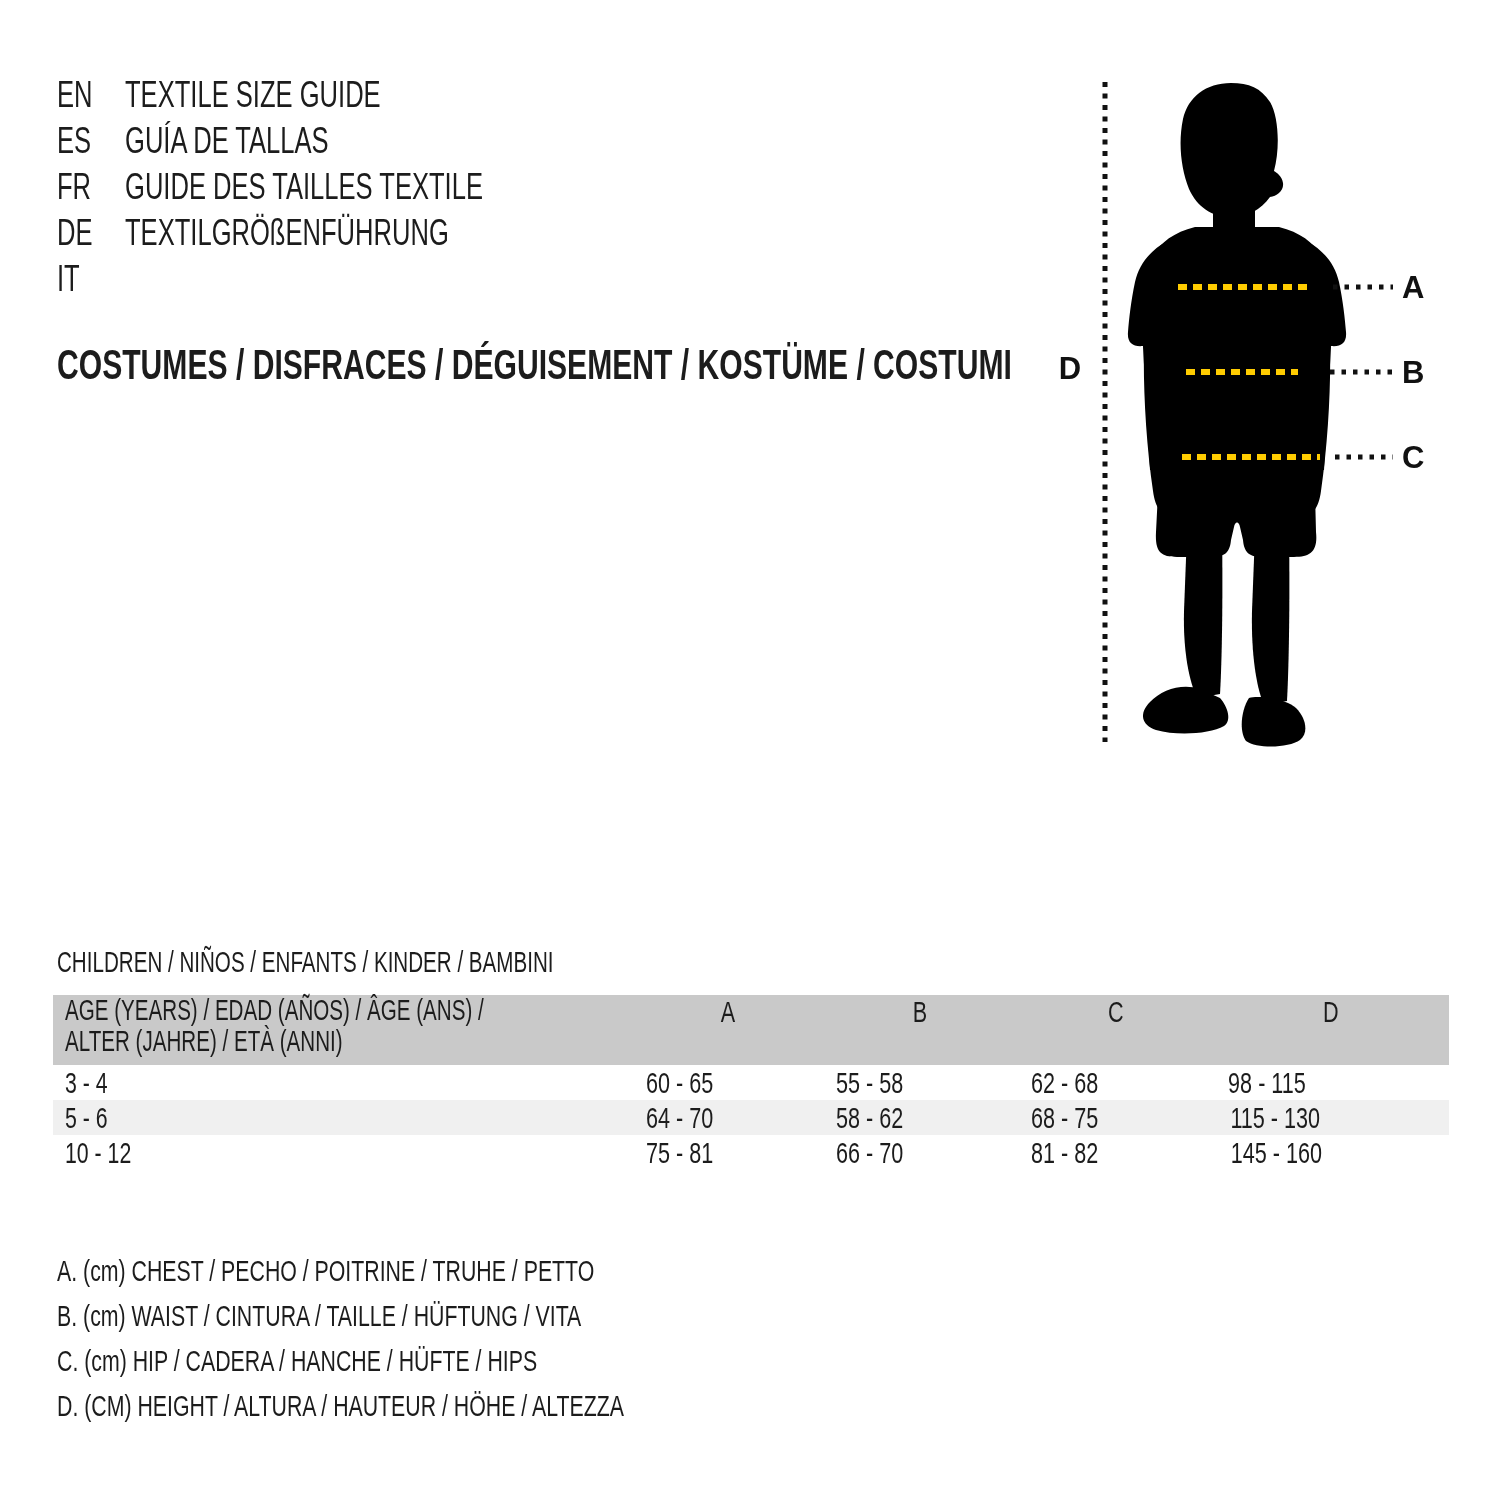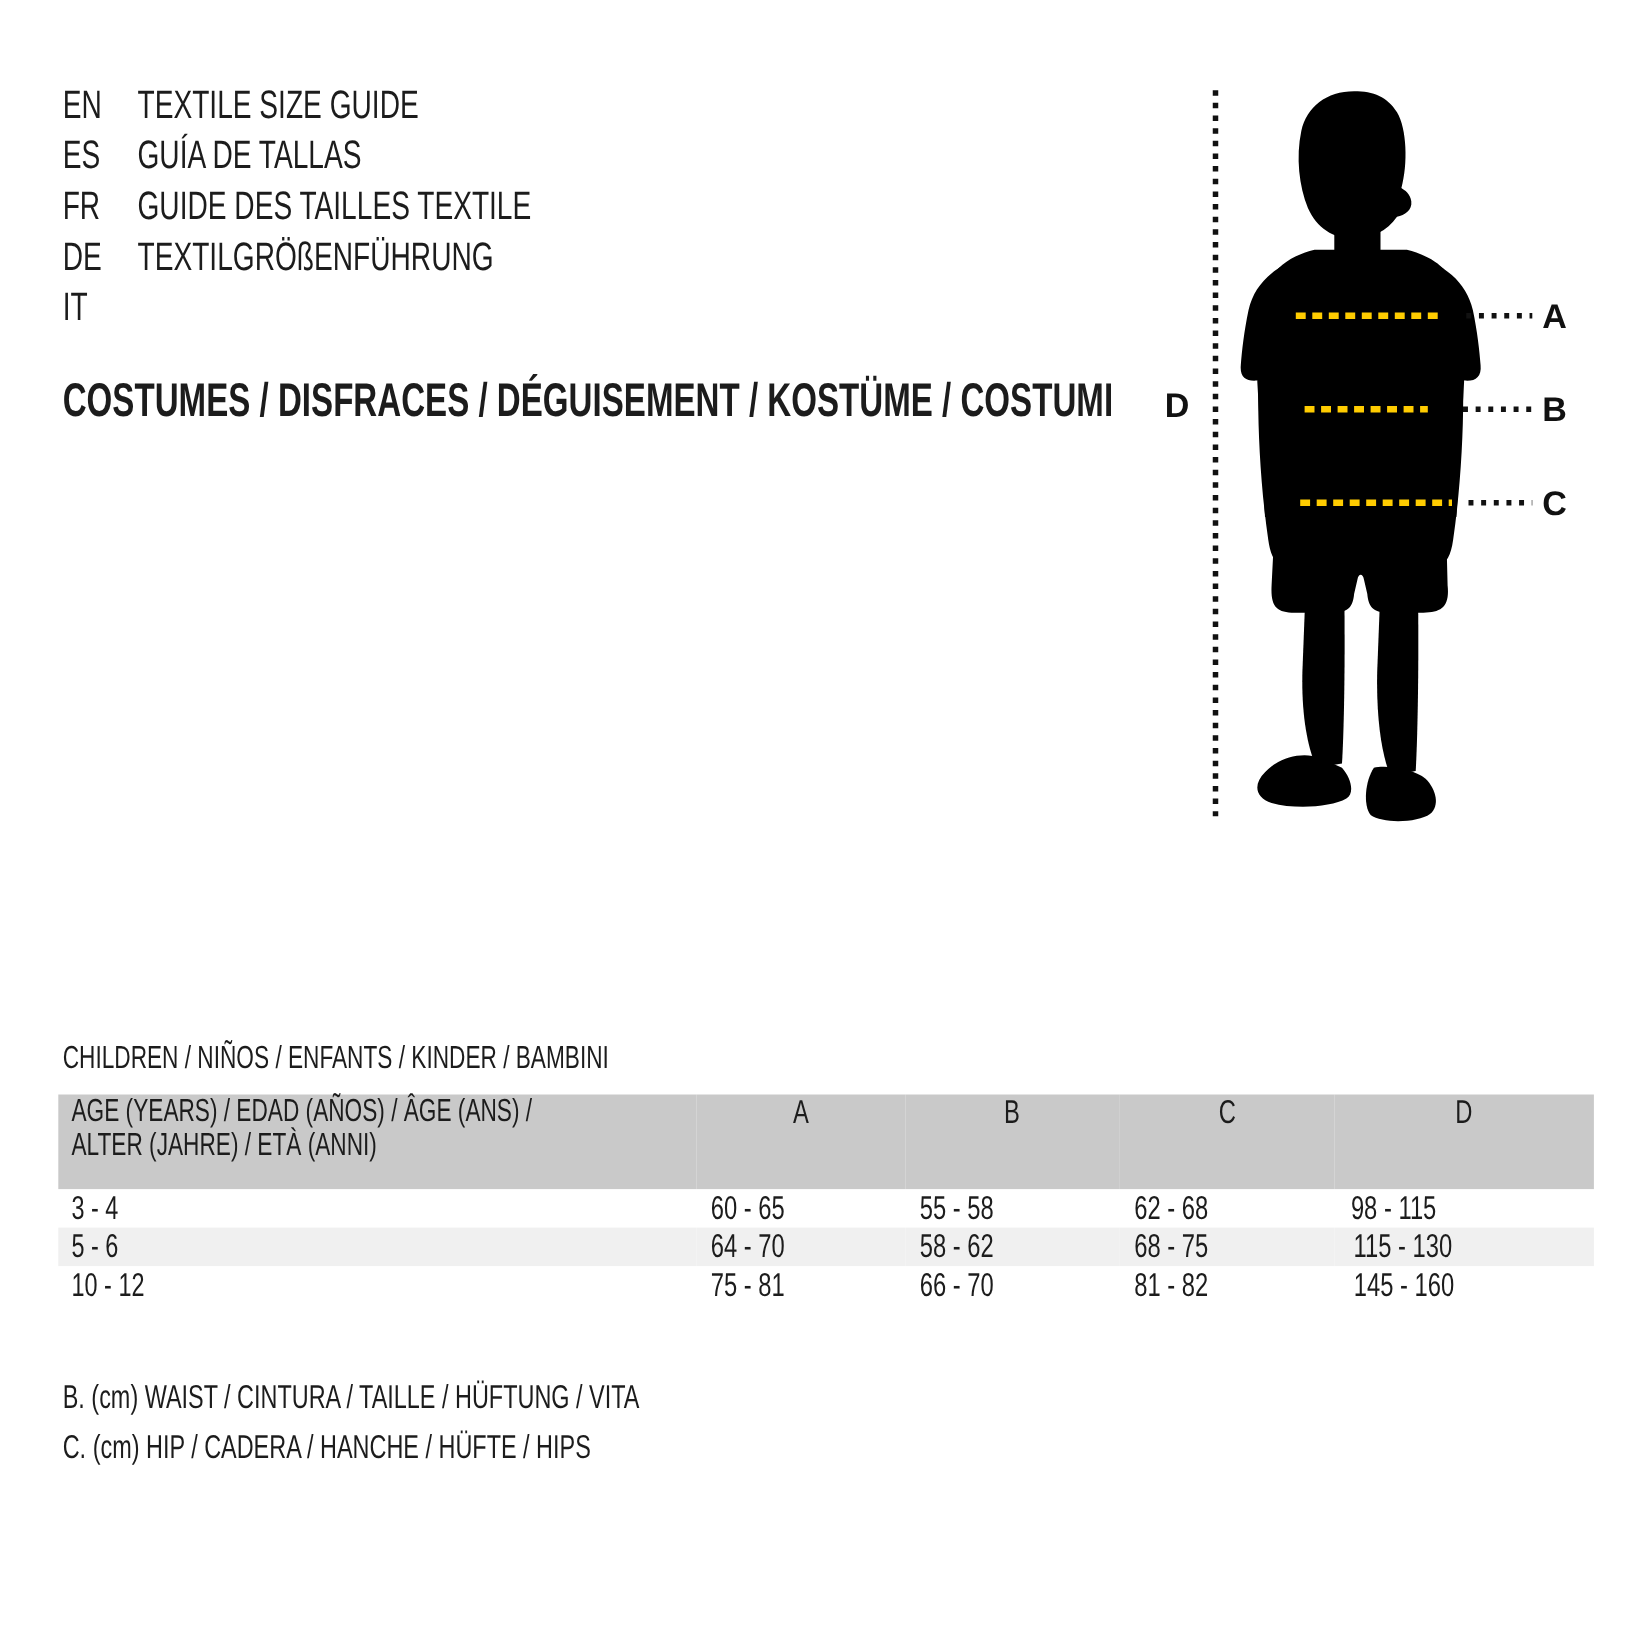--- a/index.html
+++ b/index.html
@@ -24,21 +24,21 @@
   
   .figure-svg{position:absolute;left:1030px;top:55px;width:471px;height:700px;}
   .figure-svg text{font-family:"Liberation Sans","DejaVu Sans",sans-serif;font-weight:bold;font-size:31px;fill:#111111;}
 
   
   .children-heading{position:absolute;left:57px;top:942px;height:40px;line-height:40px;}
   .children-heading .cond{font-size:29px;}
 
   table.size-table{position:absolute;left:53px;top:995px;width:1396px;border-collapse:collapse;table-layout:fixed;}
   table.size-table th,table.size-table td{padding:0;font-weight:normal;}
-  thead tr{background:#c9c9c9;height:86px;}
+  thead tr{background:#c9c9c9;height:70px;}
   thead th{vertical-align:top;padding-top:8px;font-size:30px;text-align:center;}
   thead th.age-th{text-align:left;padding-left:12px;}
   thead th.age-th .hline{height:31px;line-height:31px;font-size:29px;}
   tbody tr{height:30px;}
   tbody tr:nth-child(even){background:#f0f0f0;}
   tbody td{font-size:30px;text-align:left;line-height:35px;}
   tbody td.age-td{text-align:left;padding-left:12px;}
   th.col-d,td.col-d{padding-right:56px;}
 
   
@@ -153,17 +153,19 @@
         <td class="age-td"><span class="cond">10 - 12</span></td>
         <td><span class="cond-c">75 - 81</span></td>
         <td><span class="cond-c">66 - 70</span></td>
         <td><span class="cond-c">81 - 82</span></td>
         <td class="col-d"><span class="cond-c">145 - 160</span></td>
       </tr>
     </tbody>
   </table>
 
   <div class="legend">
+    <div class="legend-line"><span class="cond">A. (cm) CHEST / PECHO / POITRINE / TRUHE / PETTO</span></div>
     <div class="legend-line"><span class="cond">B. (cm) WAIST / CINTURA / TAILLE / HÜFTUNG / VITA</span></div>
     <div class="legend-line"><span class="cond">C. (cm) HIP / CADERA / HANCHE / HÜFTE / HIPS</span></div>
+    <div class="legend-line"><span class="cond">D. (CM) HEIGHT / ALTURA / HAUTEUR / HÖHE / ALTEZZA</span></div>
   </div>
 
 </div>
 
 </body></html>

